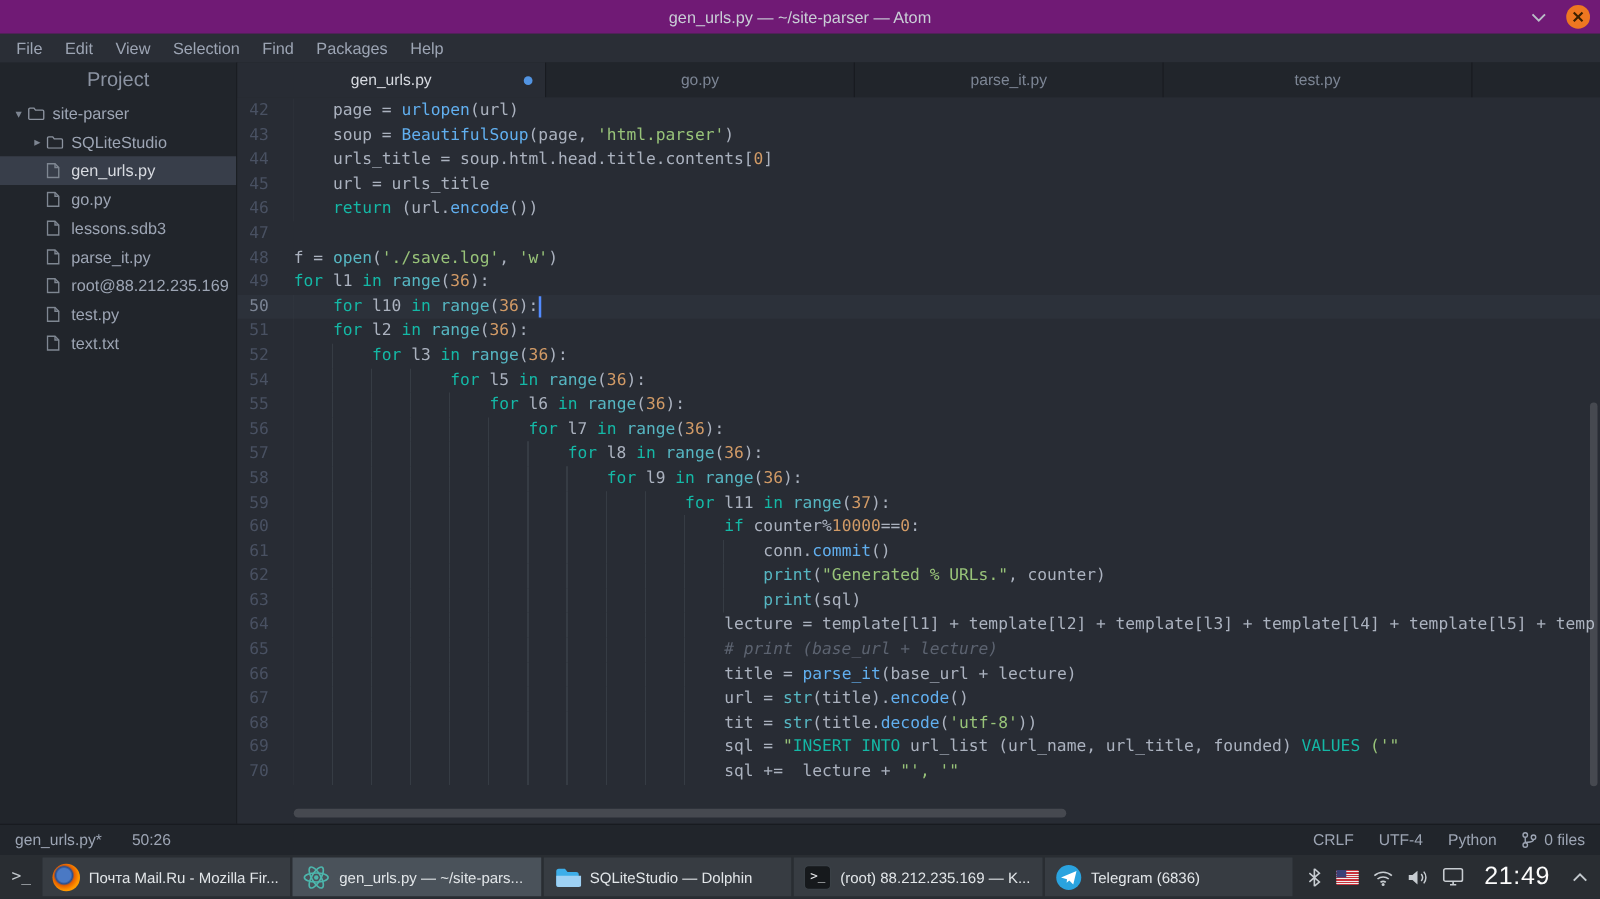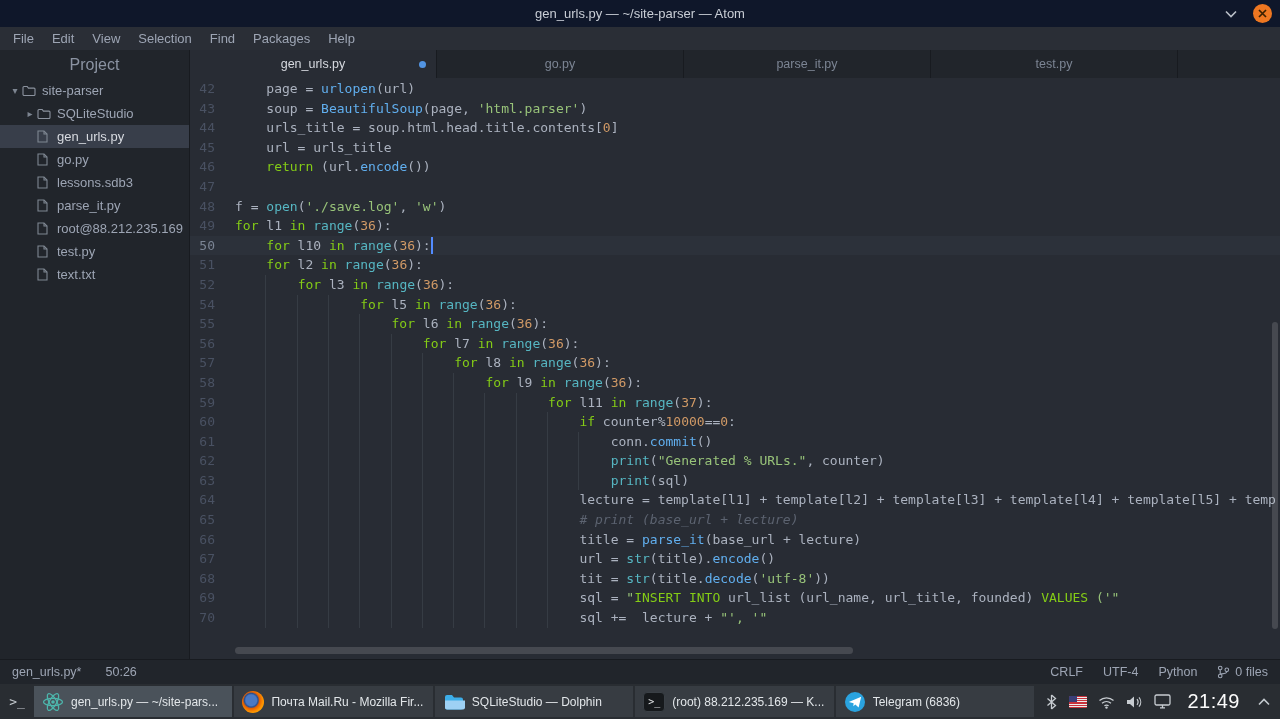--- a/index.html
+++ b/index.html
@@ -1,20 +1,20 @@
 <!DOCTYPE html>
 <html><head>
 <meta charset="utf-8">
 <style>
   *{margin:0;padding:0;box-sizing:border-box}
   html,body{width:1280px;height:719px;overflow:hidden}
   body{position:relative;background:#282c34;font-family:"Liberation Sans",sans-serif}
 
   
-  .titlebar{position:absolute;top:0;left:0;right:0;height:27px;background:#0f172a;display:flex;align-items:center;justify-content:center}
+  .titlebar{position:absolute;top:0;left:0;right:0;height:27px;background:#701a75;display:flex;align-items:center;justify-content:center}
   .title{color:#c9ced6;font-size:13px}
   .win-controls{position:absolute;right:8px;top:0;height:27px;display:flex;align-items:center;gap:16px}
   .win-shade{display:flex;align-items:center}
   .close-btn{width:19px;height:19px;border-radius:50%;display:flex;align-items:center;justify-content:center}
   .close-btn svg{display:block}
 
   
   .menubar{position:absolute;top:27px;left:0;right:0;height:23px;background:#2a2e36;display:flex;align-items:center;padding-left:4px}
   .menu-item{color:#9da5b4;font-size:13px;padding:0 9px;height:100%;display:flex;align-items:center;cursor:default}
 
@@ -37,21 +37,21 @@
 
   .editor{position:absolute;top:28px;left:0;right:0;bottom:0;overflow:hidden;background:#282c34;
           font-family:"DejaVu Sans Mono",monospace;font-size:13px;line-height:19.6px;color:#abb2bf;padding-top:1px}
   .line{display:flex;height:19.6px}
   .line.current{background:#2c313a}
   .gutter{flex:0 0 45px;text-align:right;padding-right:20px;color:#495162}
   .line.current .gutter{color:#7b8494}
   .code{position:relative;white-space:pre;flex:1 0 auto}
   .guides{position:absolute;left:0;top:0;bottom:0;pointer-events:none;
           background:repeating-linear-gradient(to right,transparent 0,transparent 30.31px,#363c44 30.31px,#363c44 31.31px)}
-  .tk-p{color:#abb2bf}.tk-k{color:#84cc16}.tk-s{color:#98c379}.tk-n{color:#d19a66}
+  .tk-p{color:#abb2bf}.tk-k{color:#14b8a6}.tk-s{color:#98c379}.tk-n{color:#d19a66}
   .tk-f{color:#61afef}.tk-b{color:#56b6c2}.tk-c{color:#5c6370;font-style:italic}
   .cursor{position:absolute;top:1.5px;height:16.5px;width:2px}
   .hscroll{position:absolute;left:45px;bottom:5px;width:618px;height:7px;border-radius:4px;background:rgba(255,255,255,.14)}
   .vscroll{position:absolute;right:2px;top:272px;width:6px;height:307px;border-radius:3px;background:rgba(255,255,255,.14)}
 
   
   .statusbar{position:absolute;left:0;right:0;bottom:35px;height:25px;background:#21252b;border-top:1px solid #181b20;
              display:flex;align-items:center;color:#9da5b4;font-size:12.5px;padding:0 12px}
   .status-left{display:flex;gap:24px;align-items:center}
   .status-right{margin-left:auto;display:flex;gap:20px;align-items:center}
@@ -354,41 +354,41 @@
           <path d="M3.2 4.8 V9.2 M9.8 6.6 C9.8 9.6 3.2 8.4 3.2 9.2" stroke="#9da5b4" fill="none" stroke-width="1.1"></path>
         </svg>
         <span>0 files</span>
       </span>
     </div>
 </div>
 
 <div class="taskbar">
   <div class="launcher">&gt;_</div>
   <div class="tasks">
+      <div class="task">
+        <span class="task-ic">
+          <span class="ff"></span>
+        </span>
+        <span class="task-label">Почта Mail.Ru - Mozilla Fir...</span>
+      </div>
       <div class="task active">
         <span class="task-ic">
           <svg width="22" height="22" viewBox="0 0 22 22">
             <g fill="none" stroke="#4db6ac" stroke-width="1.3">
               <ellipse cx="11" cy="11" rx="9.5" ry="3.6"></ellipse>
               <ellipse cx="11" cy="11" rx="9.5" ry="3.6" transform="rotate(60 11 11)"></ellipse>
               <ellipse cx="11" cy="11" rx="9.5" ry="3.6" transform="rotate(-60 11 11)"></ellipse>
             </g>
             <circle cx="11" cy="11" r="1.8" fill="#4db6ac"></circle>
           </svg>
         </span>
         <span class="task-label">gen_urls.py — ~/site-pars...</span>
       </div>
       <div class="task">
         <span class="task-ic">
-          <span class="ff"></span>
-        </span>
-        <span class="task-label">Почта Mail.Ru - Mozilla Fir...</span>
-      </div>
-      <div class="task">
-        <span class="task-ic">
           <svg width="22" height="22">
             <path d="M2 6 a2 2 0 0 1 2 -2 h5 l2 2.5 h7 a2 2 0 0 1 2 2 v8 a2 2 0 0 1 -2 2 H4 a2 2 0 0 1 -2 -2 z" fill="#3daee9"></path>
             <path d="M2 9.5 h20 v7 a2 2 0 0 1 -2 2 H4 a2 2 0 0 1 -2 -2 z" fill="#9ed1f4"></path>
           </svg>
         </span>
         <span class="task-label">SQLiteStudio — Dolphin</span>
       </div>
       <div class="task">
         <span class="task-ic">
           <span class="konsole">&gt;_</span>

